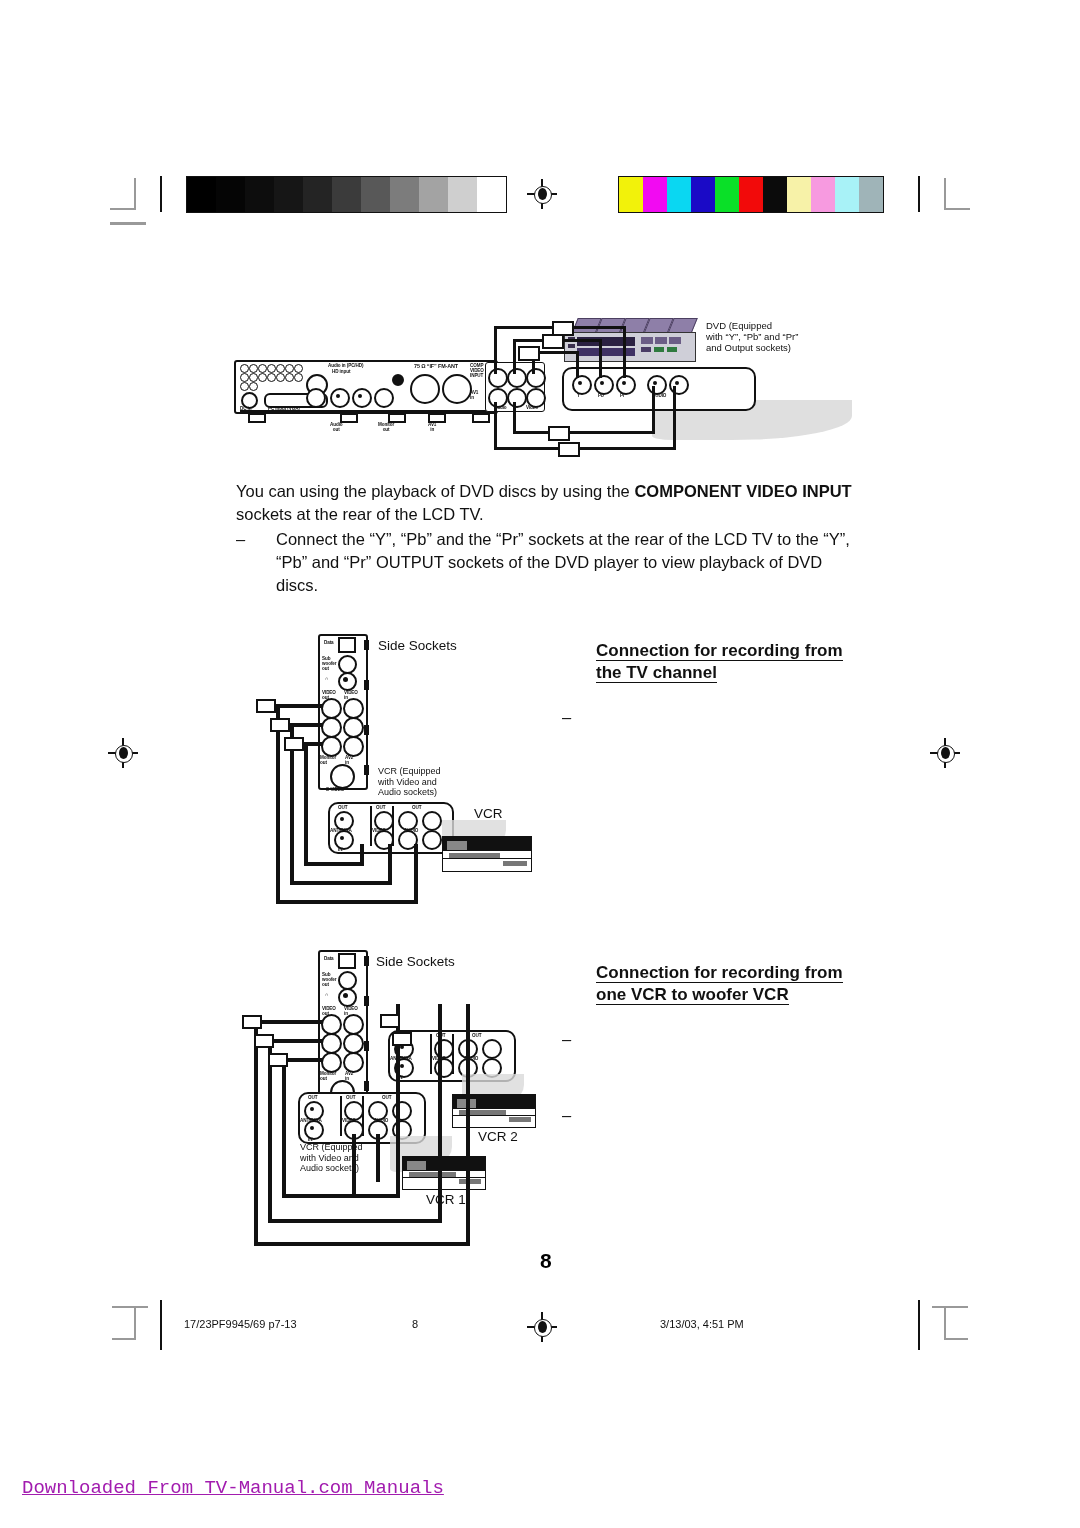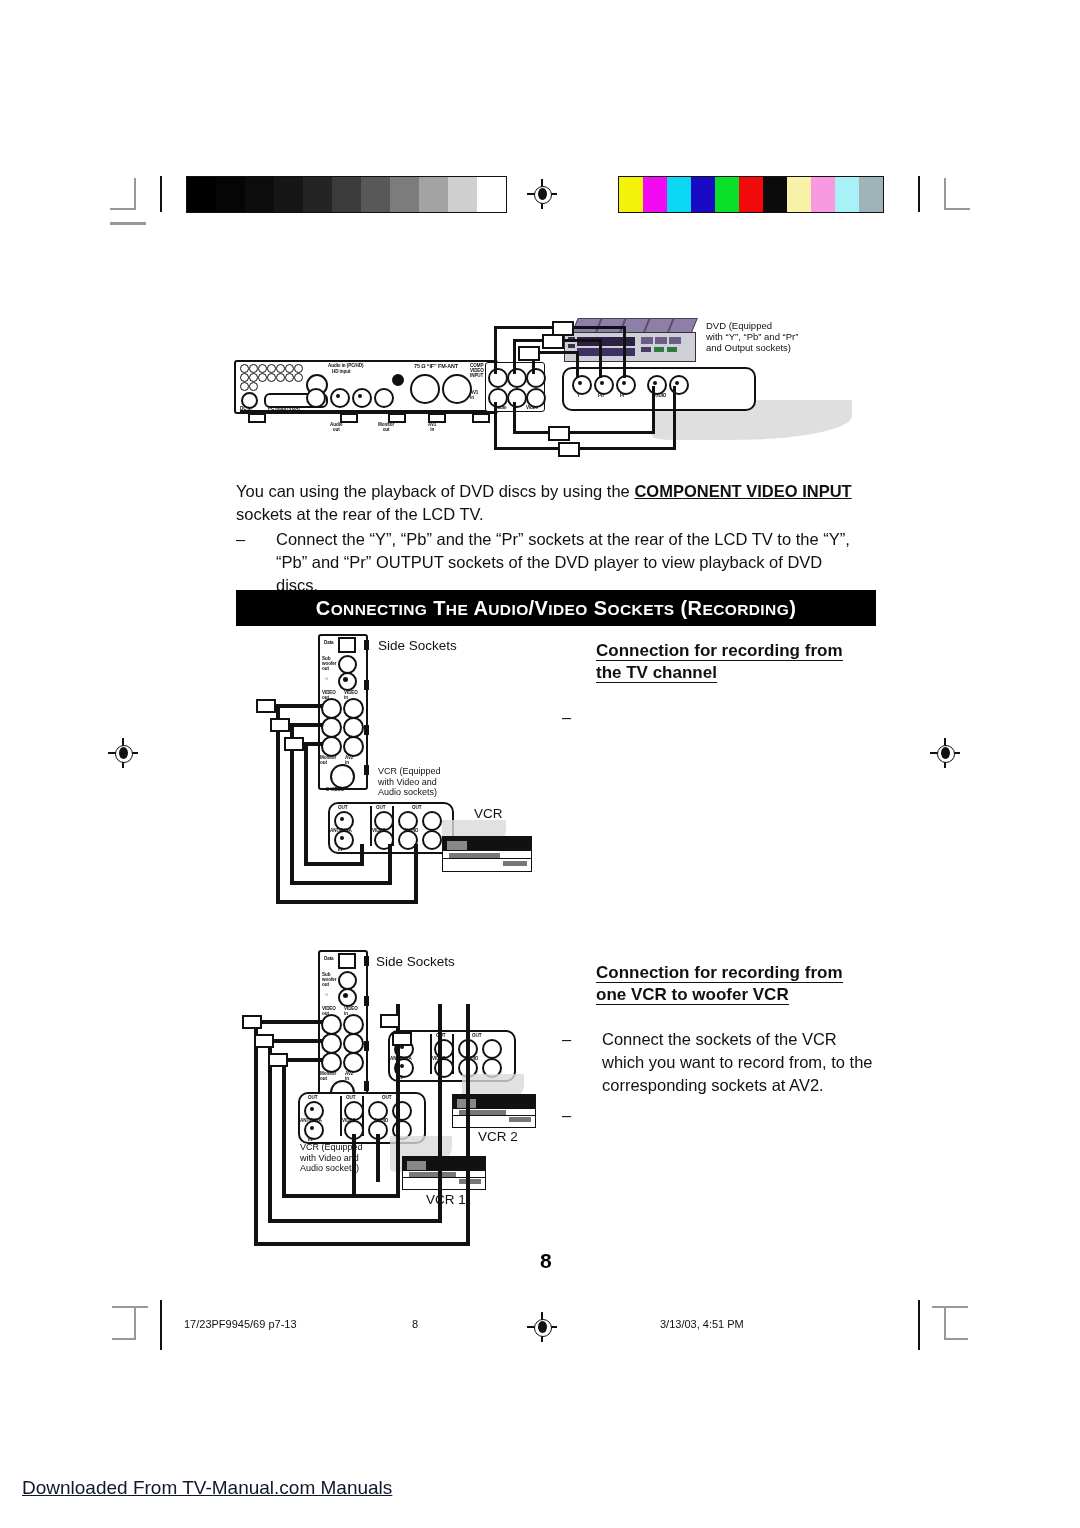--- a/index.html
+++ b/index.html
@@ -24,21 +24,21 @@
 
   
   .banner{position:absolute;background:#000;color:#fff;display:flex;align-items:center;
           justify-content:center;letter-spacing:.4px;}
   .banner span{font-weight:bold;white-space:pre;}
   .sc{font-size:20px;}           
   .sm{font-size:15.5px;}         
 
   
   .body-text{position:absolute;font-size:16.5px;line-height:23px;color:#111;}
-  .body-text b{font-weight:bold;text-decoration:underline;}
+  .body-text b{font-weight:bold;}
   .bullet{position:absolute;font-size:16.5px;line-height:23px;color:#111;}
   .bullet .dash{position:absolute;left:0;top:0;}
   .bullet .txt{display:block;margin-left:40px;}
 
   .subhead{position:absolute;font-size:17px;font-weight:bold;line-height:22px;
            color:#111;}
   .subhead u{text-decoration:none;border-bottom:1.5px solid #111;display:inline;}
 
   
   .dg{position:absolute;}
@@ -73,22 +73,22 @@
             transform:skewX(-22deg);}
   .dvd .face{position:absolute;left:0;bottom:0;width:100%;height:64%;background:#cfcfd8;
              border:1.5px solid #333;}
   .dvd .disp{position:absolute;background:#2b2142;}
   .dvd .btn{position:absolute;background:#3a2f4e;}
 
   
   .footer{position:absolute;font-size:11px;color:#111;}
   .fline{position:absolute;background:#111;}
 
-  .watermark{position:absolute;font-family:Liberation Sans, sans-serif;font-size:19px;
-             color:#0f172a;text-decoration:underline;}
+  .watermark{position:absolute;font-family:Liberation Mono, monospace;font-size:19px;
+             color:#a21caf;text-decoration:underline;}
 </style>
 </head>
 <body>
 
 <div class="page">
 
   <div class="crop" style="left:134px;top:178px;width:1.5px;height:32px;background:#999;"></div>
   <div class="crop" style="left:110px;top:208px;width:26px;height:1.5px;background:#999;"></div>
   <div class="crop" style="left:110px;top:222px;width:36px;height:2.5px;background:#999;"></div>
   <div class="crop" style="left:160px;top:176px;width:1.5px;height:36px;"></div>
@@ -292,23 +292,20 @@
 
   <div class="body-text" style="left:236px;top:480px;width:630px;">
     <span>You can using the playback of DVD discs by using the </span><b>COMPONENT  VIDEO  INPUT</b><span> sockets at the rear of the LCD  TV.</span>
   </div>
 
   <div class="bullet" style="left:236px;top:528px;width:630px;">
     <span class="dash">–</span>
     <span class="txt">Connect the “Y”, “Pb” and the “Pr” sockets at the rear of the LCD TV to the “Y”, “Pb” and “Pr” OUTPUT sockets of the DVD player to view playback of DVD discs.</span>
   </div>
 
-  <div class="banner" style="left:236px;top:590px;width:640px;height:36px;">
-    <span><span class="sc">C</span><span class="sm">ONNECTING</span><span class="sc"> T</span><span class="sm">HE</span><span class="sc"> A</span><span class="sm">UDIO</span><span class="sc">/V</span><span class="sm">IDEO</span><span class="sc"> S</span><span class="sm">OCKETS</span><span class="sc"> (R</span><span class="sm">ECORDING</span><span class="sc">)</span></span>
-  </div>
 
   <div class="subhead" style="left:596px;top:640px;width:280px;">
     <u>Connection for recording from</u><br>
     <u>the TV channel</u>
   </div>
 
   <div class="bullet" style="left:562px;top:706px;width:314px;">
     <span class="dash">–</span>
   </div>
 
@@ -405,21 +402,20 @@
     <div class="plug" style="left:32px;top:107px;width:16px;height:10px;"></div>
   </div>
 
   <div class="subhead" style="left:596px;top:962px;width:280px;">
     <u>Connection for recording from</u><br>
     <u>one VCR to woofer  VCR</u>
   </div>
 
   <div class="bullet" style="left:562px;top:1028px;width:314px;">
     <span class="dash">–</span>
-    <span class="txt">Connect the sockets of the VCR which you want to record from, to the corresponding sockets at AV2.</span>
   </div>
 
   <div class="bullet" style="left:562px;top:1104px;width:314px;">
     <span class="dash">–</span>
   </div>
 
   <div class="dg" style="left:240px;top:946px;width:320px;height:310px;">
 
     <div class="panel" style="left:78px;top:4px;width:46px;height:152px;"></div>
     <div class="cable" style="left:124px;top:10px;width:5px;height:10px;"></div>

